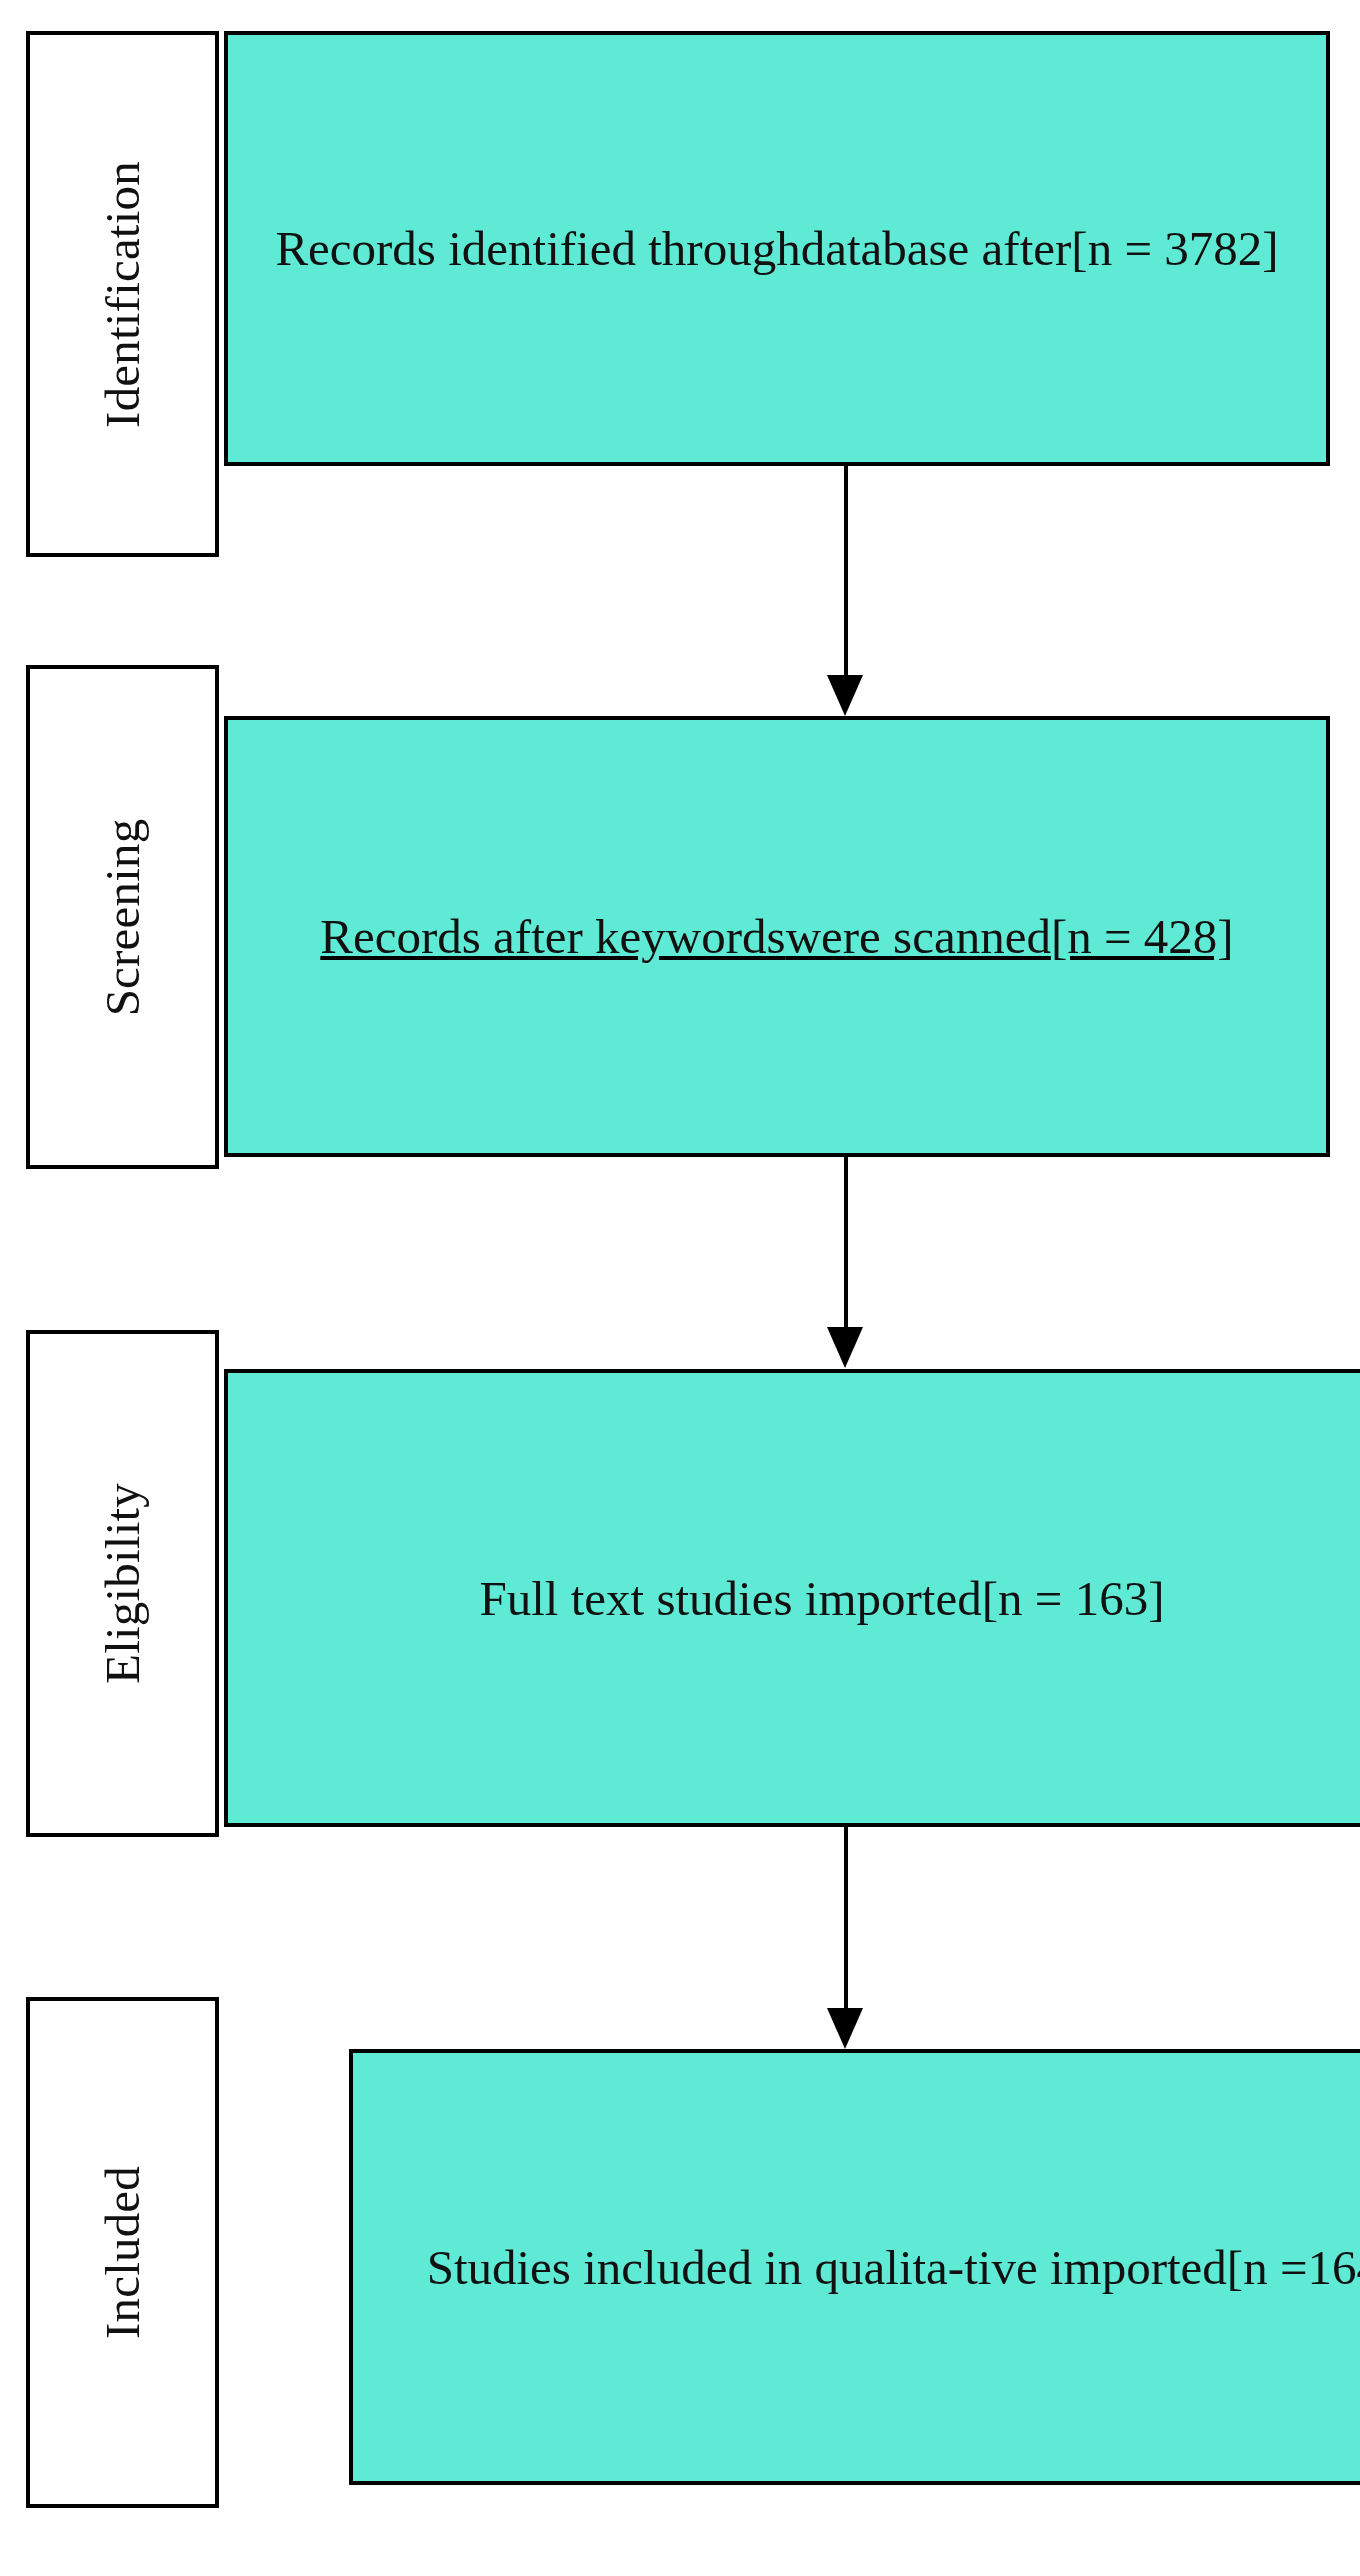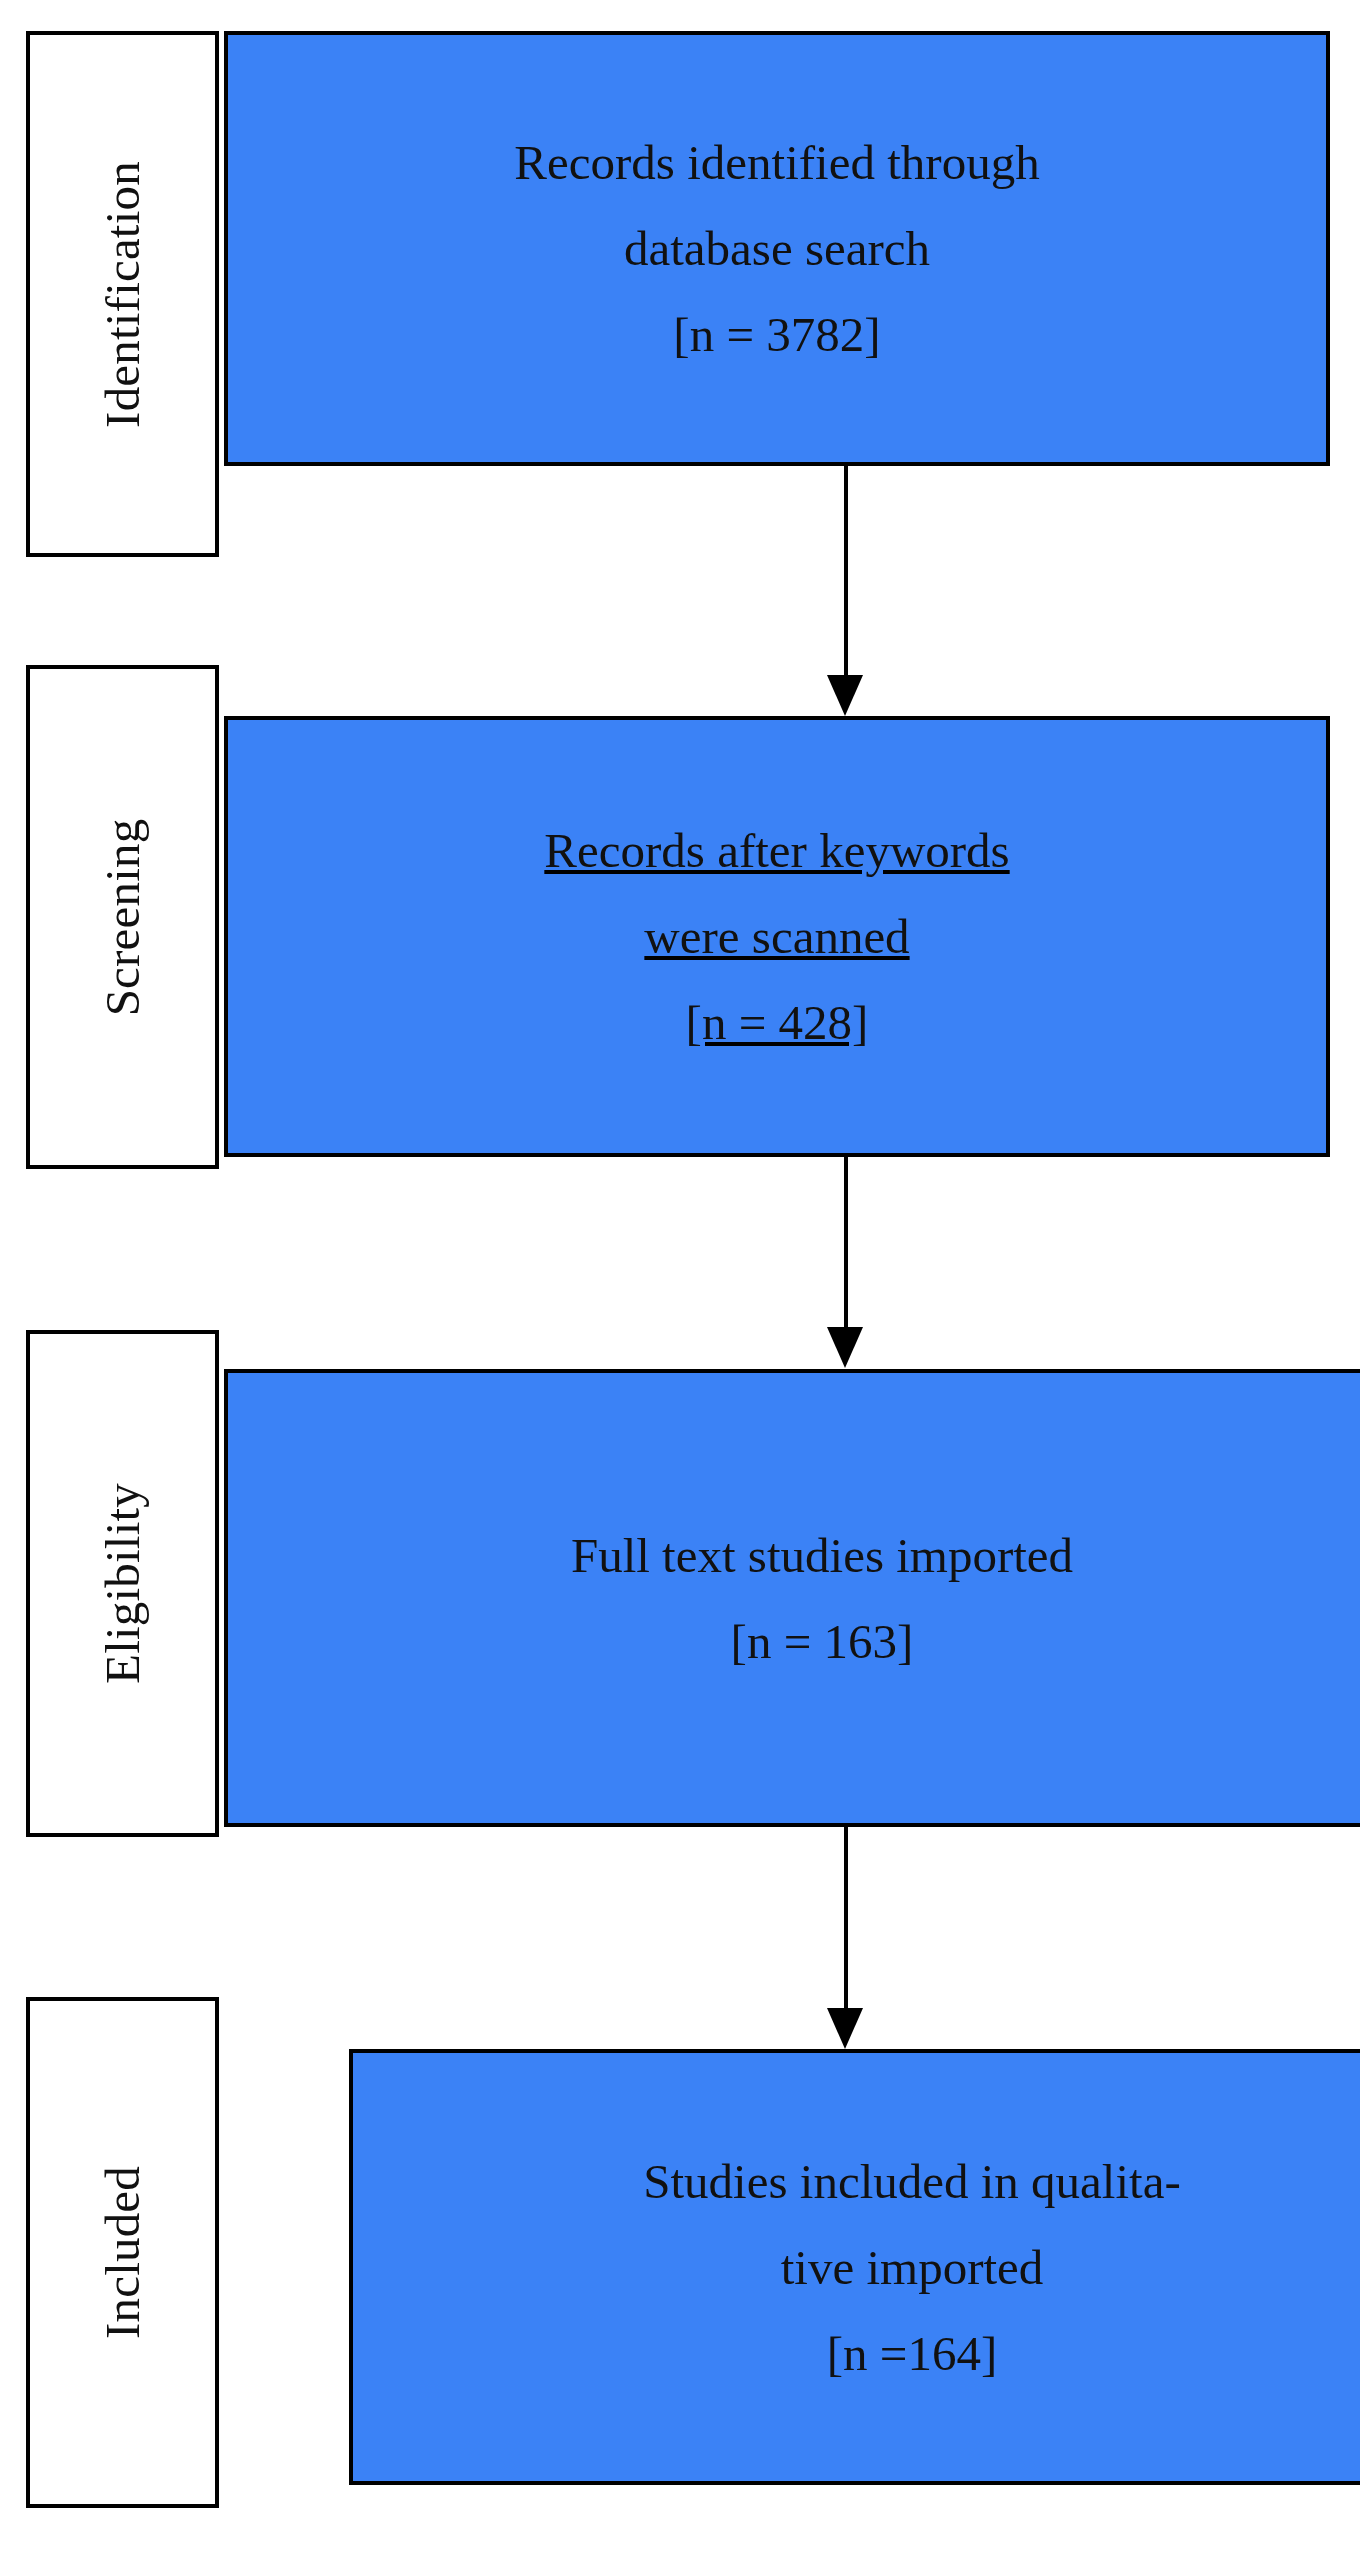--- a/index.html
+++ b/index.html
@@ -39,23 +39,23 @@
     line-height: 1;
     letter-spacing: 0.2px;
     color: #111111;
   }
 
   
   .flow-box {
     position: absolute;
     box-sizing: border-box;
     border: 4.9px solid #000000;
-    background: #3b82f6;
+    background: #5eead4;
     display: flex;
-    flex-direction: column;
+    flex-direction: row;
     align-items: center;
     justify-content: center;
     text-align: center;
     padding: 0 17.5px;
   }
   .flow-line {
     font-size: 49px;
     line-height: 1.0;
     margin: 18.5px 0;
     white-space: nowrap;
@@ -101,21 +101,21 @@
   <div class="stage-box" style="left:26px; top:1330px; width:193px; height:507px;">
     <span class="stage-label">Eligibility</span>
   </div>
 
   <div class="stage-box" style="left:26px; top:1997px; width:193px; height:511px;">
     <span class="stage-label">Included</span>
   </div>
 
   <div class="flow-box" style="left:224px; top:31px; width:1106px; height:435px;">
     <span class="flow-line">Records identified through</span>
-    <span class="flow-line">database search</span>
+    <span class="flow-line">database after</span>
     <span class="flow-line">[n = 3782]</span>
   </div>
 
   <div class="flow-box" style="left:224px; top:716px; width:1106px; height:441px;text-decoration:underline;">
     <span class="flow-line">Records after keywords</span>
     <span class="flow-line">were scanned</span>
     <span class="flow-line">[n = 428]</span>
   </div>
 
   <div class="flow-box" style="left:224px; top:1369px; width:1196px; height:458px;">

